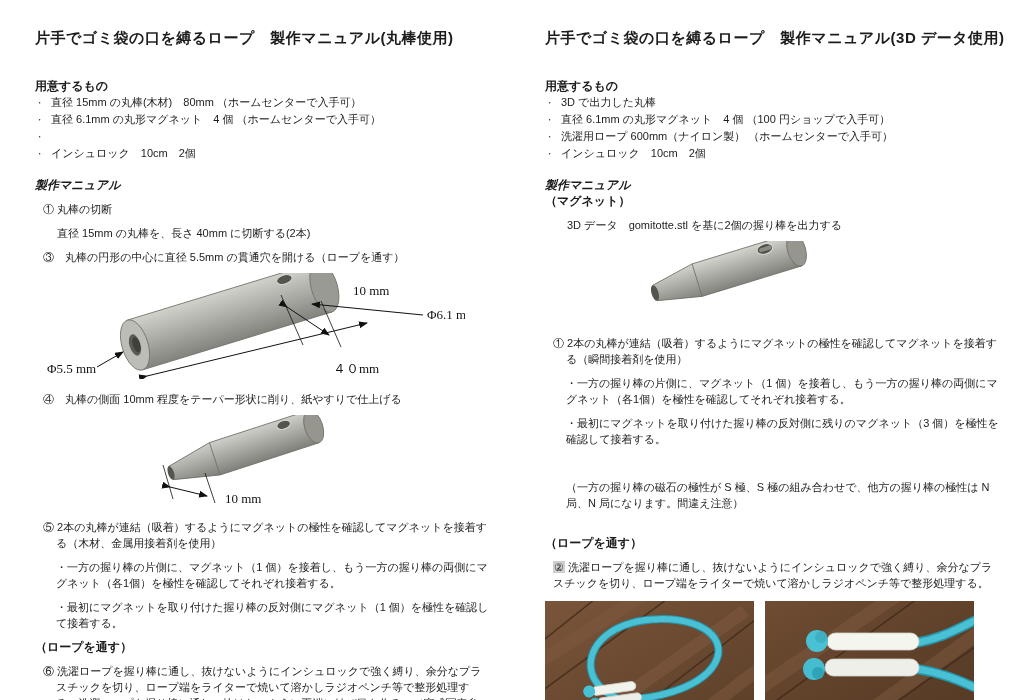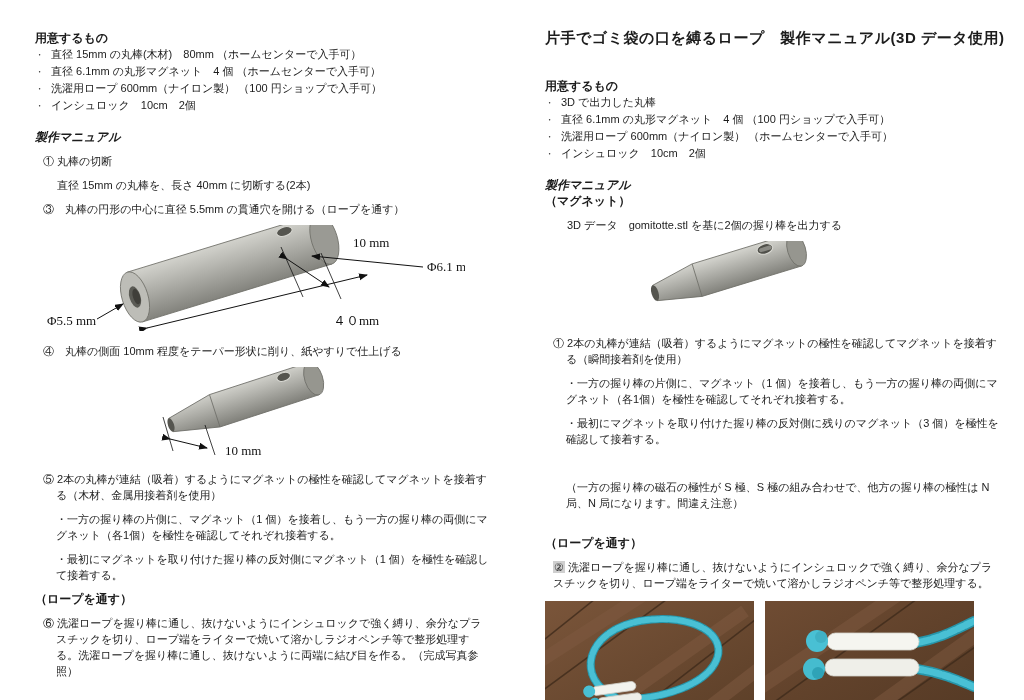--- a/index.html
+++ b/index.html
@@ -24,34 +24,34 @@
   .hl { background:#cfcfcf; padding:0 1px; }
   .footerline { margin-top:22px; font-size:11px; color:#2a2a2a; }
   .footerline .url { margin-left:2px;text-align:right; }
   .photos { display:flex; gap:11px; margin-top:10px; }
   svg text.dim { font-family:"Liberation Serif", serif; font-size:13px; fill:#111; }
 </style>
 </head>
 <body>
 
 <div class="page left">
+  <h1 class="title">片手でゴミ袋の口を縛るロープ　製作マニュアル(丸棒使用)</h1>
 
   <div class="sec-h">用意するもの</div>
   <ul class="plist">
     <li>
         <span class="blt">・</span>
         <span>直径 15mm の丸棒(木材)　80mm （ホームセンターで入手可）</span>
       </li>
     <li>
         <span class="blt">・</span>
         <span>直径 6.1mm の丸形マグネット　4 個 （ホームセンターで入手可）</span>
       </li>
     <li>
         <span class="blt">・</span>
-        <span>洗濯用ロープ 600mm（ナイロン製） （100 円ショップで入手可）</span>
       </li>
     <li>
         <span class="blt">・</span>
         <span>インシュロック　10cm　2個</span>
       </li>
   </ul>
 
   <div class="sec-h mt14">製作マニュアル</div>
   <p class="step">① 丸棒の切断</p>
   <p class="step ind">直径 15mm の丸棒を、長さ 40mm に切断する(2本)</p>

